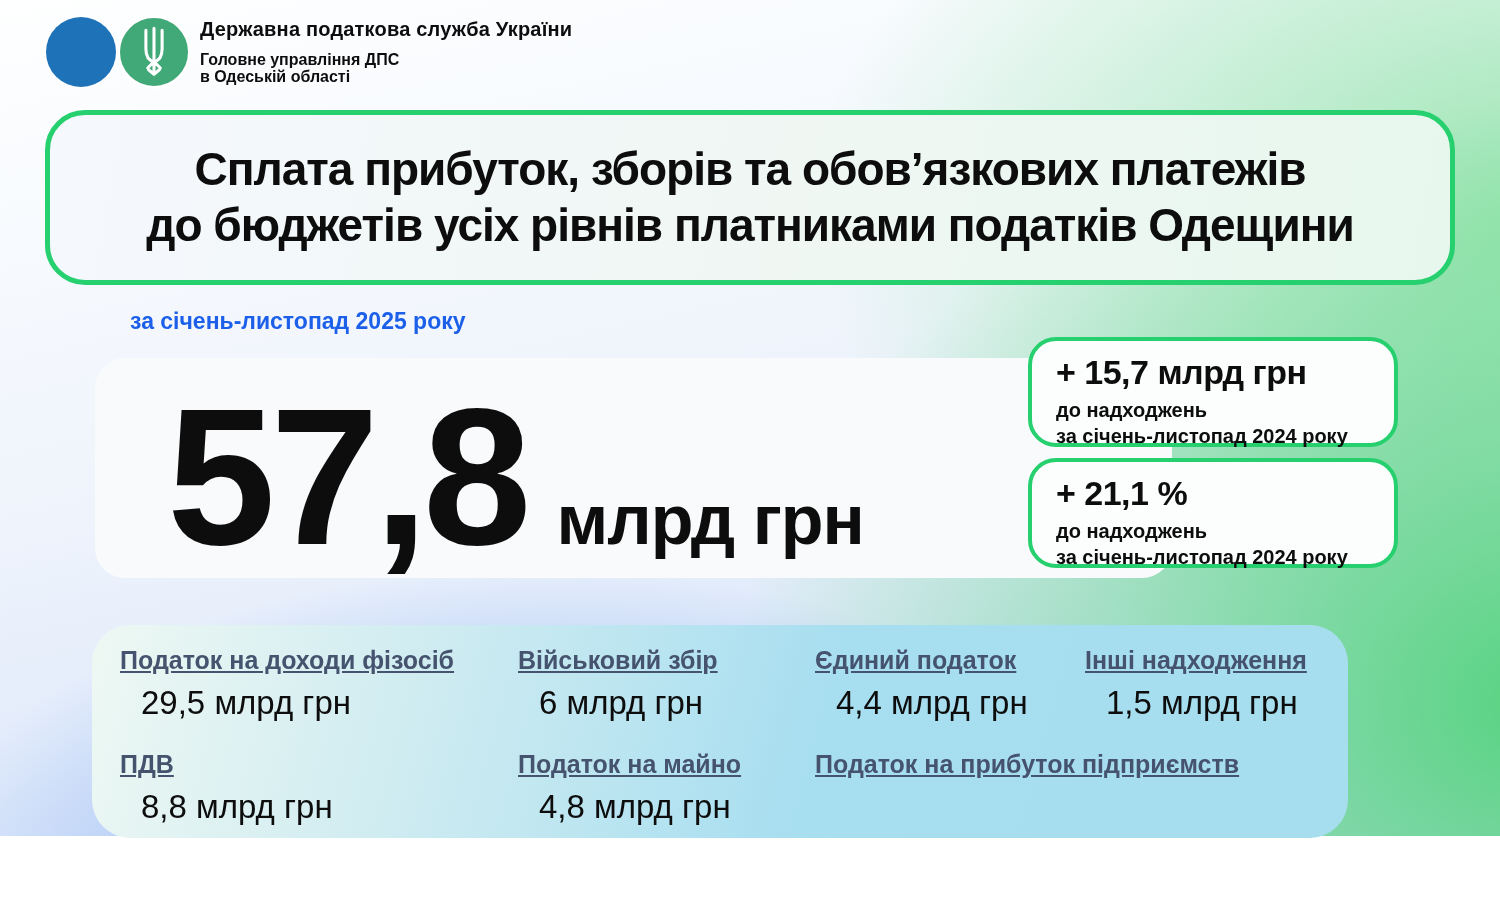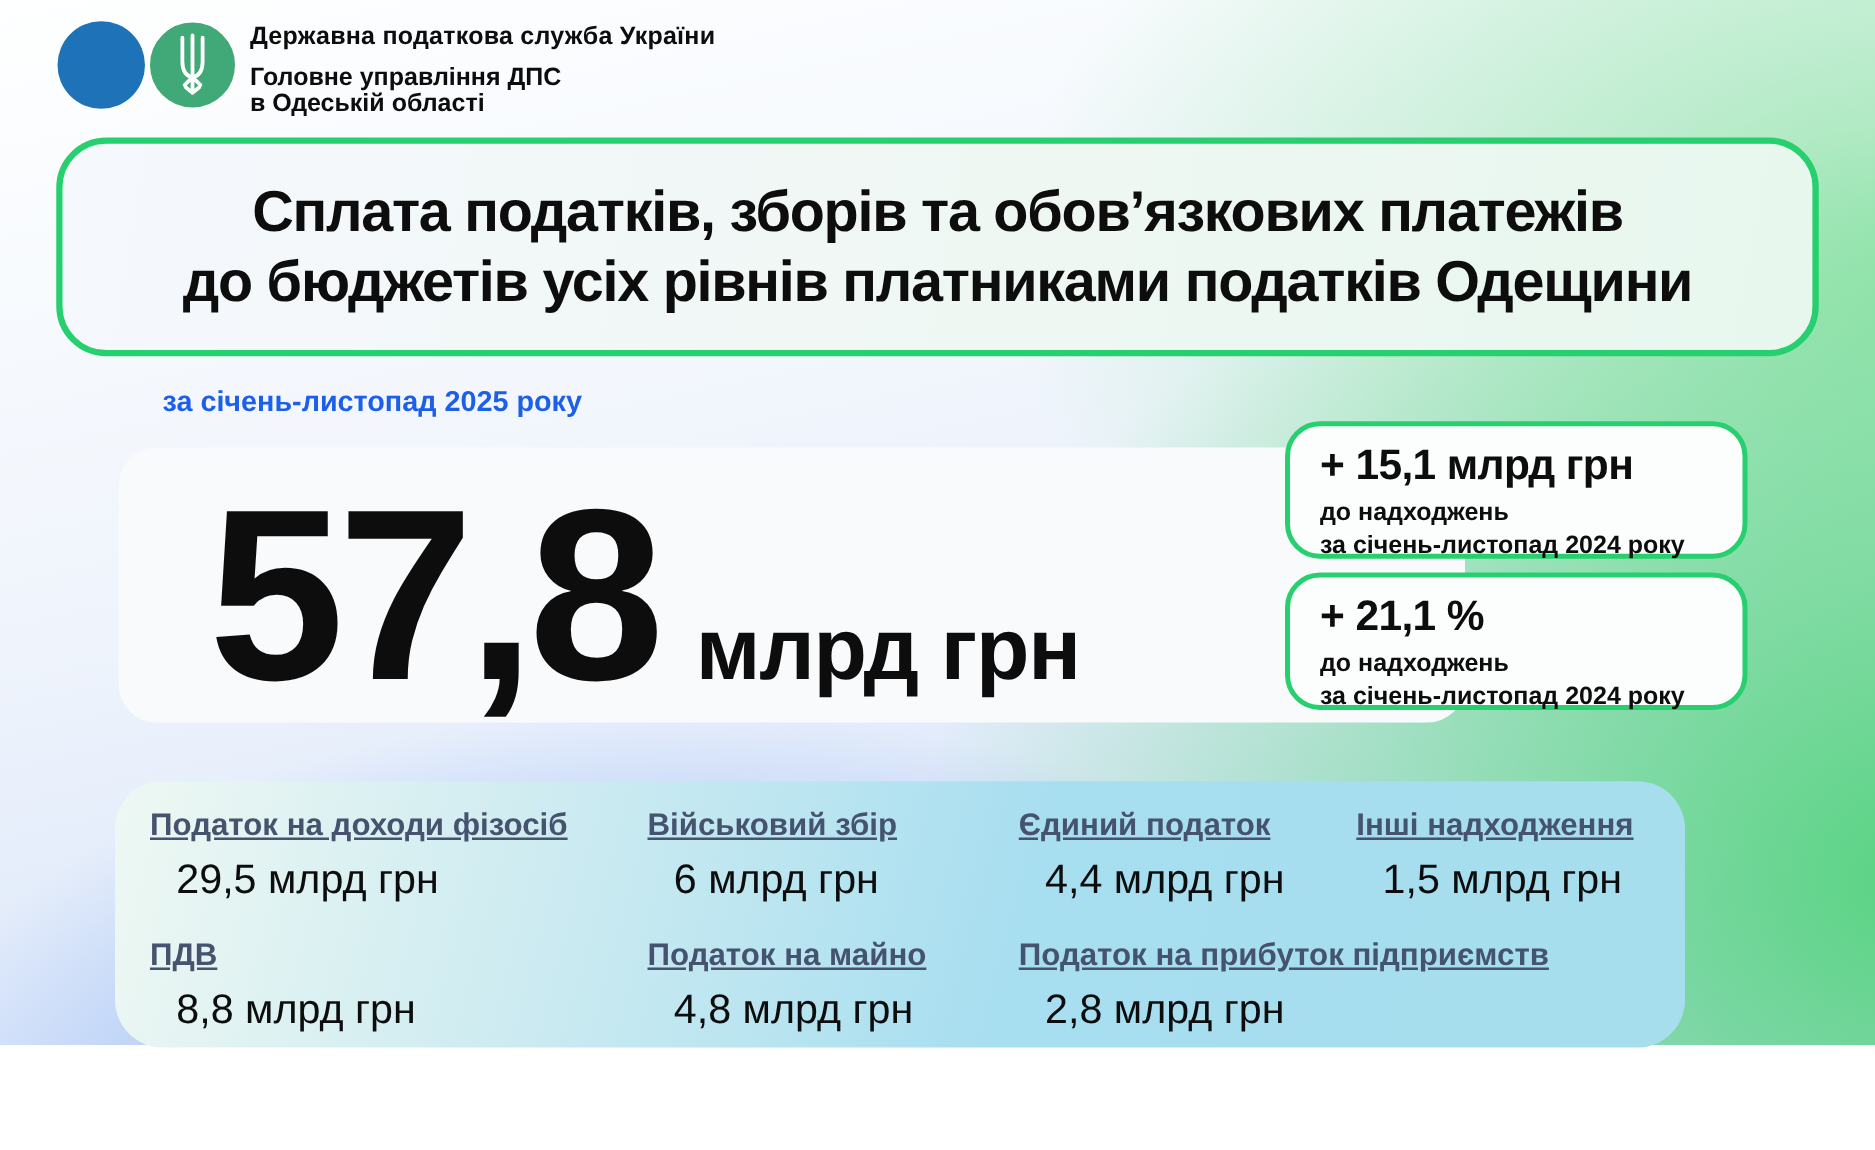--- a/index.html
+++ b/index.html
@@ -17,21 +17,21 @@
       linear-gradient(168deg, #feffff 0%, #eff4fc 45%, #cdddf8 100%);
   }
 
   
   .logo-circle { position: absolute; top: 17px; width: 70px; height: 70px; border-radius: 50%; }
   .logo-blue  { left: 46px;  background: #1d72b8; }
   .logo-green { left: 117px; background: #41a877; border: 3px solid #ffffff; width: 68px; height: 68px; top: 15px;
                 display: flex; align-items: center; justify-content: center; }
   .header-text { position: absolute; left: 200px; top: 18px; }
   .header-line1 { font-size: 20px; font-weight: bold; letter-spacing: .2px; }
-  .header-line23 { margin-top: 11px; font-size: 20px; font-weight: bold; line-height: 1.05; }
+  .header-line23 { margin-top: 11px; font-size: 16px; font-weight: bold; line-height: 1.05; }
 
   
   .title-box {
     position: absolute; left: 45px; top: 110px; width: 1410px; height: 175px;
     box-sizing: border-box; border: 5px solid #27d06e; border-radius: 40px;
     background: linear-gradient(100deg, #f5f8fd 0%, #eff7f3 55%, #e7f7ee 100%);
     display: flex; flex-direction: column; align-items: center; justify-content: center;
   }
   .title-line { font-size: 46px; font-weight: bold; letter-spacing: -1px; line-height: 1.2; white-space: nowrap; }
 
@@ -95,33 +95,33 @@
 
   <div class="header-text">
     <div class="header-line1">Державна податкова служба України</div>
     <div class="header-line23">
       <div>Головне управління ДПС</div>
       <div>в Одеській області</div>
     </div>
   </div>
 
   <div class="title-box">
-    <div class="title-line">Сплата податків, зборів та обов’язкових платежів</div>
+    <div class="title-line">Сплата прибуток, зборів та обов’язкових платежів</div>
     <div class="title-line">до бюджетів усіх рівнів платниками податків Одещини</div>
   </div>
 
   <div class="period">за січень-листопад 2025 року</div>
 
   <div class="total-box">
     <span class="total-value">57,8</span>
     <span class="total-unit">млрд грн</span>
   </div>
 
   <div class="callout callout-1">
-    <div class="callout-headline">+ 15,1 млрд грн</div>
+    <div class="callout-headline">+ 15,7 млрд грн</div>
     <div class="callout-sub">
       <div>до надходжень</div>
       <div>за січень-листопад 2024 року</div>
     </div>
   </div>
 
   <div class="callout callout-2">
     <div class="callout-headline">+ 21,1 %</div>
     <div class="callout-sub">
       <div>до надходжень</div>
@@ -156,18 +156,17 @@
       <div class="cell-value">8,8 млрд грн</div>
     </div>
 
     <div class="cell">
       <div class="cell-label">Податок на майно</div>
       <div class="cell-value">4,8 млрд грн</div>
     </div>
 
     <div class="cell cell-span2">
       <div class="cell-label">Податок на прибуток підприємств</div>
-      <div class="cell-value">2,8 млрд грн</div>
     </div>
 
   </div>
 
 </div>
 
 </body></html>

